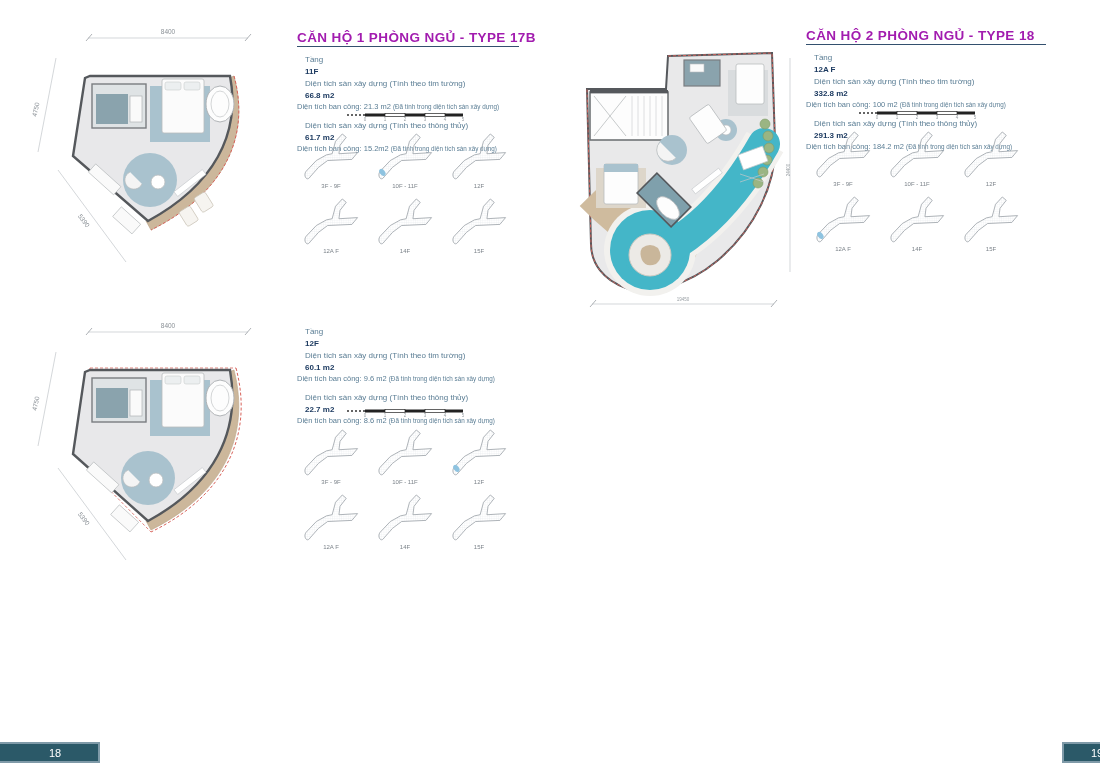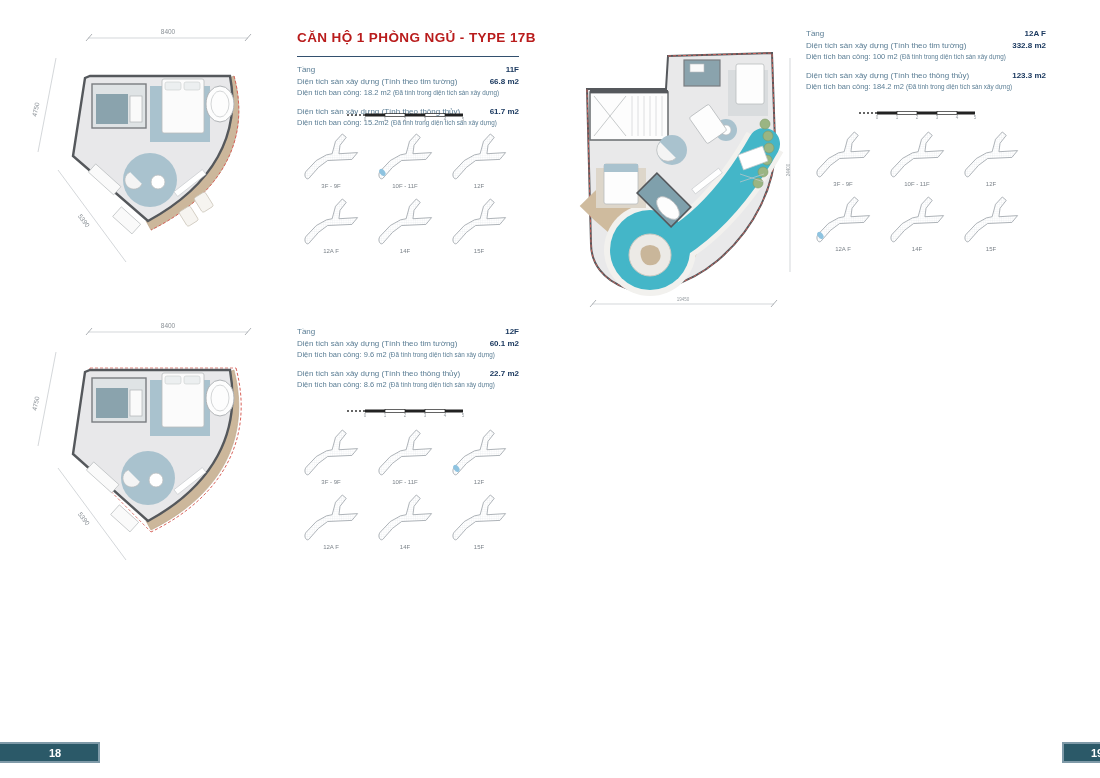--- a/index.html
+++ b/index.html
@@ -1,24 +1,24 @@
 <!DOCTYPE html>
 <html><head>
 <meta charset="utf-8">
 <style>
   html,body{margin:0;padding:0;background:#ffffff;}
   body{font-family:"Liberation Sans", sans-serif;}
   .page{position:relative;width:1100px;height:778px;background:#ffffff;overflow:hidden;}
 
   
   .spec-block{position:absolute;}
-  .spec-title{font-size:13.5px;font-weight:bold;color:#b91c1c;letter-spacing:.4px;
-    border-bottom:1.5px solid #33506e;padding-bottom:11px;margin-bottom:7px;white-space:nowrap;}
+  .spec-title{font-size:13.5px;font-weight:bold;color:#a21caf;letter-spacing:.4px;
+    border-bottom:1.5px solid #33506e;padding-bottom:1px;margin-bottom:7px;white-space:nowrap;}
   .spec-row{display:flex;justify-content:space-between;align-items:baseline;
-    font-size:8px;color:#5a7d94;line-height:1.5;}
+    font-size:8px;color:#5a7d94;line-height:1.5;flex-direction:column;}
   .spec-row .val{color:#1c3a60;font-weight:bold;white-space:nowrap;margin-left:8px;}
   .spec-sub{font-size:7.5px;color:#5a7d94;line-height:1.4;}
   .spec-sub .note{font-size:6.3px;}
   .spec-gap{height:7px;}
 
   
   .kp-block{position:absolute;width:214px;}
   .kp-scalebar{display:block;margin:0 auto 8px auto;}
   .kp-grid{display:grid;grid-template-columns:repeat(3,1fr);column-gap:8px;row-gap:6px;}
   .keyplan{text-align:center;}
@@ -28,21 +28,21 @@
   .keyplan.highlighted .hl-dot{display:block;}
 
   
   .plan{position:absolute;}
   .dim-text{font-size:6.5px;fill:#8a9096;}
   .dim-line{stroke:#c2c6ca;stroke-width:.7;}
   .tiny-dim{font-size:4.5px;fill:#9aa0a5;}
 
   
   .page-tab{position:absolute;top:742px;height:21px;background:#2b5968;
-    border:2px solid #7f9aa8;box-sizing:border-box;color:#ffffff;font-weight:bold;
+    border:2px solid #7f9aa8;box-sizing:border-box;color:#ffffff;font-weight:normal;
     font-size:11px;display:flex;align-items:center;justify-content:center;padding-left:12px;}
   #tab-left{left:0;width:100px;border-left:none;}
   #tab-right{left:1062px;width:58px;}
 </style>
 </head>
 <body>
 
 <div class="page">
 
   <svg width="0" height="0" style="position:absolute">
@@ -109,21 +109,21 @@
   <div class="spec-block" style="left:297px;top:30px;width:222px">
     <div class="spec-title">CĂN HỘ 1 PHÒNG NGỦ - TYPE 17B</div>
     <div class="spec-row">
         <span>Tầng</span>
         <span class="val">11F</span>
       </div>
     <div class="spec-row">
         <span>Diện tích sàn xây dựng (Tính theo tim tường)</span>
         <span class="val">66.8 m2</span>
       </div>
-    <div class="spec-sub"><span>Diện tích ban công: 18.2 m2</span> <span class="note">(Đã tính trong diện tích sàn xây dựng)</span></div>
+    <div class="spec-sub"><span>Diện tích ban công: 21.3 m2</span> <span class="note">(Đã tính trong diện tích sàn xây dựng)</span></div>
     <div class="spec-gap"></div>
     <div class="spec-row">
         <span>Diện tích sàn xây dựng (Tính theo thông thủy)</span>
         <span class="val">61.7 m2</span>
       </div>
     <div class="spec-sub"><span>Diện tích ban công: 15.2m2</span> <span class="note">(Đã tính trong diện tích sàn xây dựng)</span></div>
   </div>
 
   <div class="kp-block" style="left:298px;top:108px">
     <svg class="kp-scalebar" width="120" height="14" viewBox="0 0 120 14">
@@ -231,33 +231,34 @@
     <rect x="122" y="156" width="34" height="6" fill="#ffffff" stroke="#c4c7c9" stroke-width="0.6" transform="rotate(-38 139 159)"></rect>
 
     <line class="dim-line" x1="24" y1="282" x2="206" y2="282"></line>
     <path d="M22,285 L28,278 M203,285 L209,278" stroke="#9aa0a5" stroke-width="0.8"></path>
     <text class="tiny-dim" x="115" y="279" text-anchor="middle">19450</text>
     <line class="dim-line" x1="222" y1="36" x2="222" y2="250"></line>
     <text class="tiny-dim" x="222" y="148" text-anchor="middle" transform="rotate(-90 222 148)">24400</text>
   </svg>
 
   <div class="spec-block" style="left:806px;top:28px;width:240px">
+    <div class="spec-title">CĂN HỘ 2 PHÒNG NGỦ - TYPE 18</div>
     <div class="spec-row">
         <span>Tầng</span>
         <span class="val">12A F</span>
       </div>
     <div class="spec-row">
         <span>Diện tích sàn xây dựng (Tính theo tim tường)</span>
         <span class="val">332.8 m2</span>
       </div>
     <div class="spec-sub"><span>Diện tích ban công: 100 m2</span> <span class="note">(Đã tính trong diện tích sàn xây dựng)</span></div>
     <div class="spec-gap"></div>
     <div class="spec-row">
         <span>Diện tích sàn xây dựng (Tính theo thông thủy)</span>
-        <span class="val">123.3 m2</span>
+        <span class="val">291.3 m2</span>
       </div>
     <div class="spec-sub"><span>Diện tích ban công: 184.2 m2</span> <span class="note">(Đã tính trong diện tích sàn xây dựng)</span></div>
   </div>
 
   <div class="kp-block" style="left:810px;top:106px">
     <svg class="kp-scalebar" width="120" height="14" viewBox="0 0 120 14">
       <use href="#scalebar-shape"></use>
       <text class="tiny-dim" x="20" y="13" text-anchor="middle">0</text>
       <text class="tiny-dim" x="40" y="13" text-anchor="middle">1</text>
       <text class="tiny-dim" x="60" y="13" text-anchor="middle">2</text>

